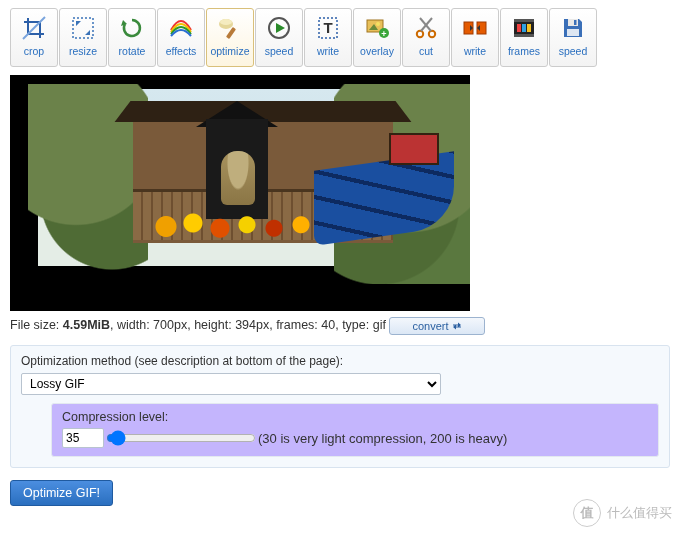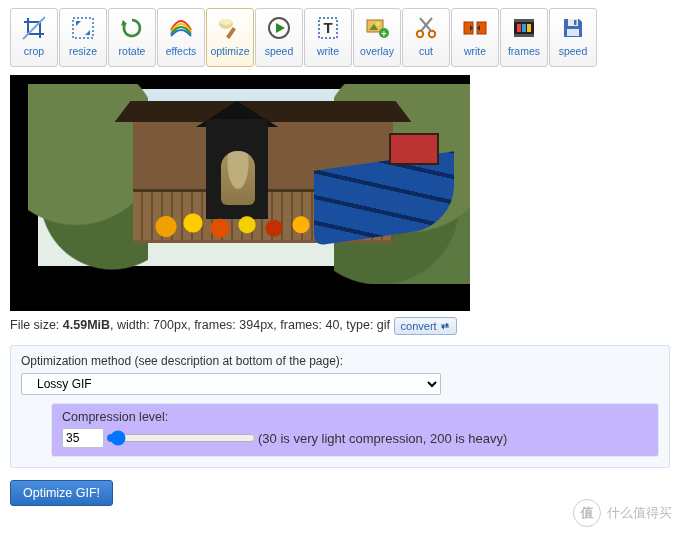--- a/index.html
+++ b/index.html
@@ -139,21 +139,21 @@
   }
 
   .fileinfo {
     font-size: 12.5px;
     color:#333;
     margin-bottom: 10px;
   }
   .fileinfo b { font-weight:700; }
   .convert-btn {
     font-size:11px;
-    padding: 0 6px;
+    padding: 0 22px;
     height: 18px;
     border:1px solid #9cb3cf;
     border-radius:3px;
     background:linear-gradient(#f3f7fc,#dbe7f5);
     color:#2a5fa0;
     cursor:pointer;
     display:inline-flex;
     align-items:center;
     gap:3px;
     vertical-align: middle;
@@ -171,21 +171,21 @@
     color:#333;
     margin-bottom:5px;
   }
   select.method {
     width: 420px;
     height: 22px;
     font-size:12px;
     border:1px solid #b8c3cf;
     border-radius:2px;
     background:#fff;
-    padding: 0 11px;
+    padding: 0 4px;
   }
   .sub {
     margin: 8px 0 0 30px;
     background:#c4b5fd;
     border:1px solid #e3e9f0;
     border-radius:3px;
     padding: 6px 10px 8px 10px;
   }
   .sub-label { font-size:12.5px; margin-bottom:4px; }
   .sub-row { display:flex; align-items:center; }
@@ -371,21 +371,21 @@
       <div class="tarp"></div>
       <div class="sign"></div>
       <div class="shrine-roof"></div>
       <div class="shrine"></div>
       <div class="buddha"></div>
       <div class="flowers"></div>
     </div>
   </div>
 
   <div class="fileinfo">
-    <span>File size: </span><b>4.59MiB</b><span>, width: 700px</span><span>, frames: 394px</span><span>, frames: 40</span><span>, type: gif</span>
+    <span>File size: </span><b>4.59MiB</b><span>, width: 700px</span><span>, height: 394px</span><span>, frames: 40</span><span>, type: gif</span>
     <button class="convert-btn">
       <span>convert</span>
       <svg width="10" height="10" viewBox="0 0 10 10">
           <path fill="#2a5fa0" d="M1 3.5h5V1.5l3 2.5-3 2.5V4.5H1zM9 6.5H4V8.5l-3-2.5 3-2.5v2h5z"></path>
         </svg>
     </button>
   </div>
 
   <div class="panel">
     <div class="panel-label">Optimization method (see description at bottom of the page):</div>

